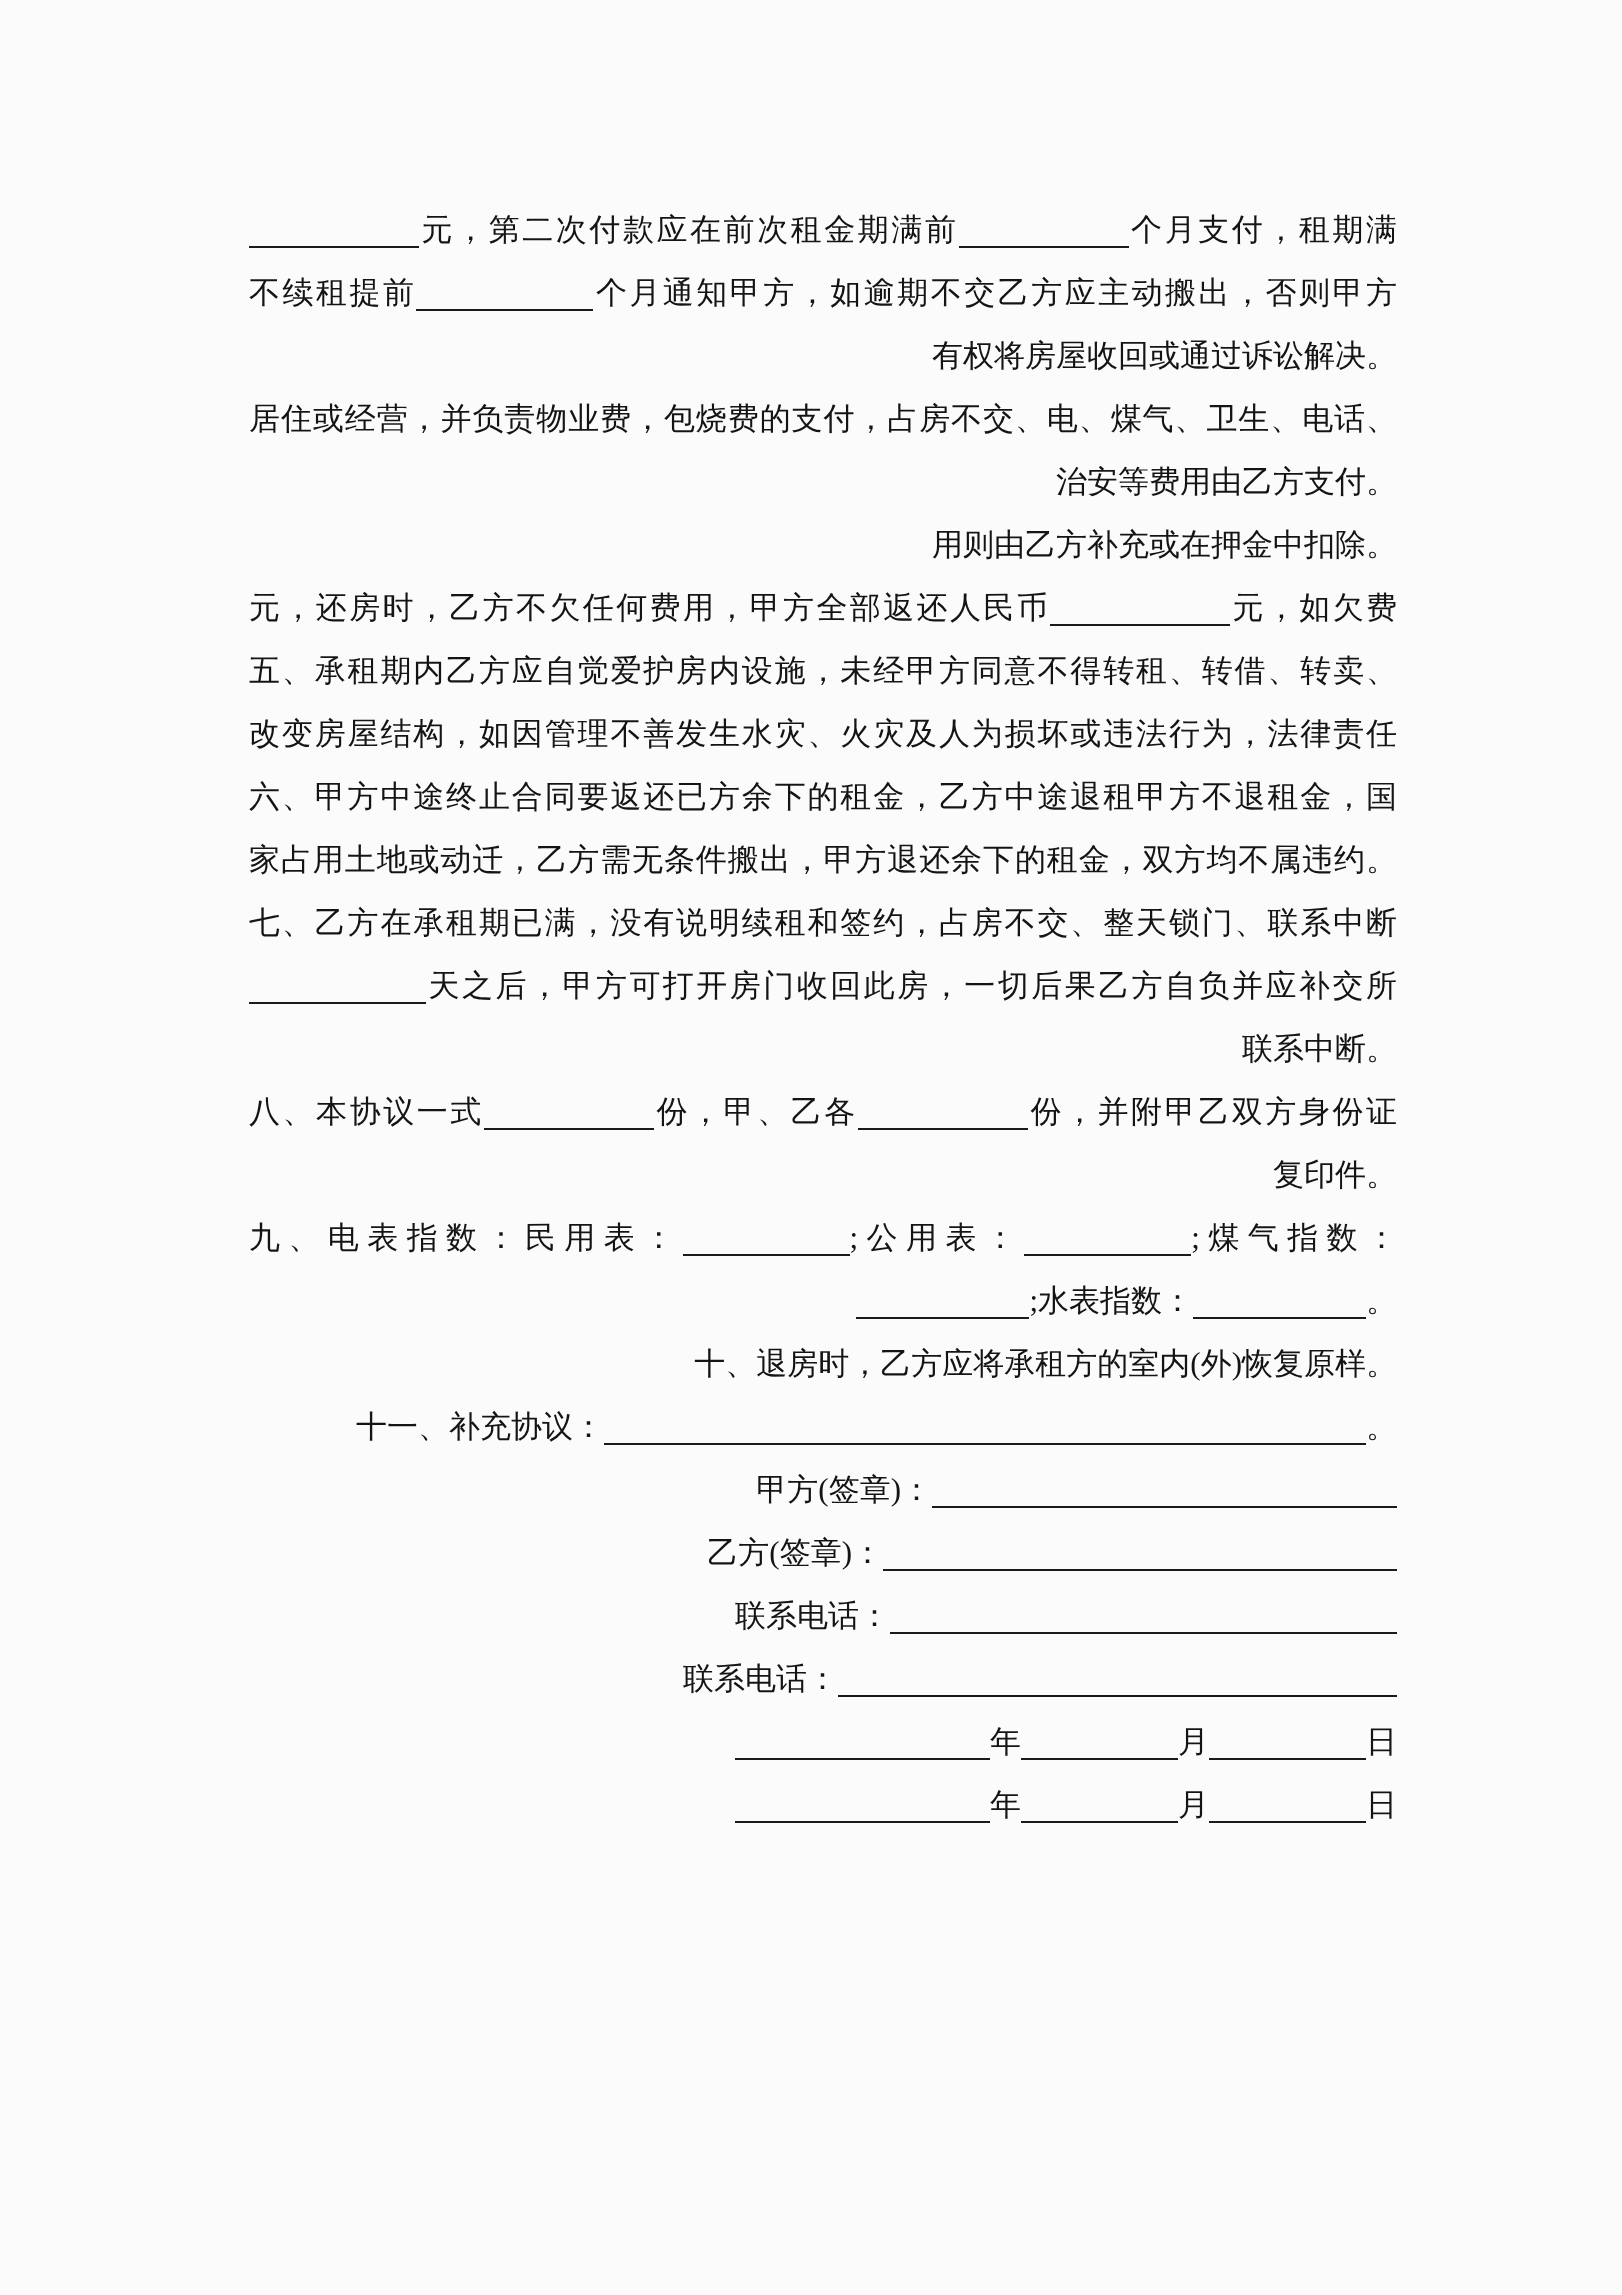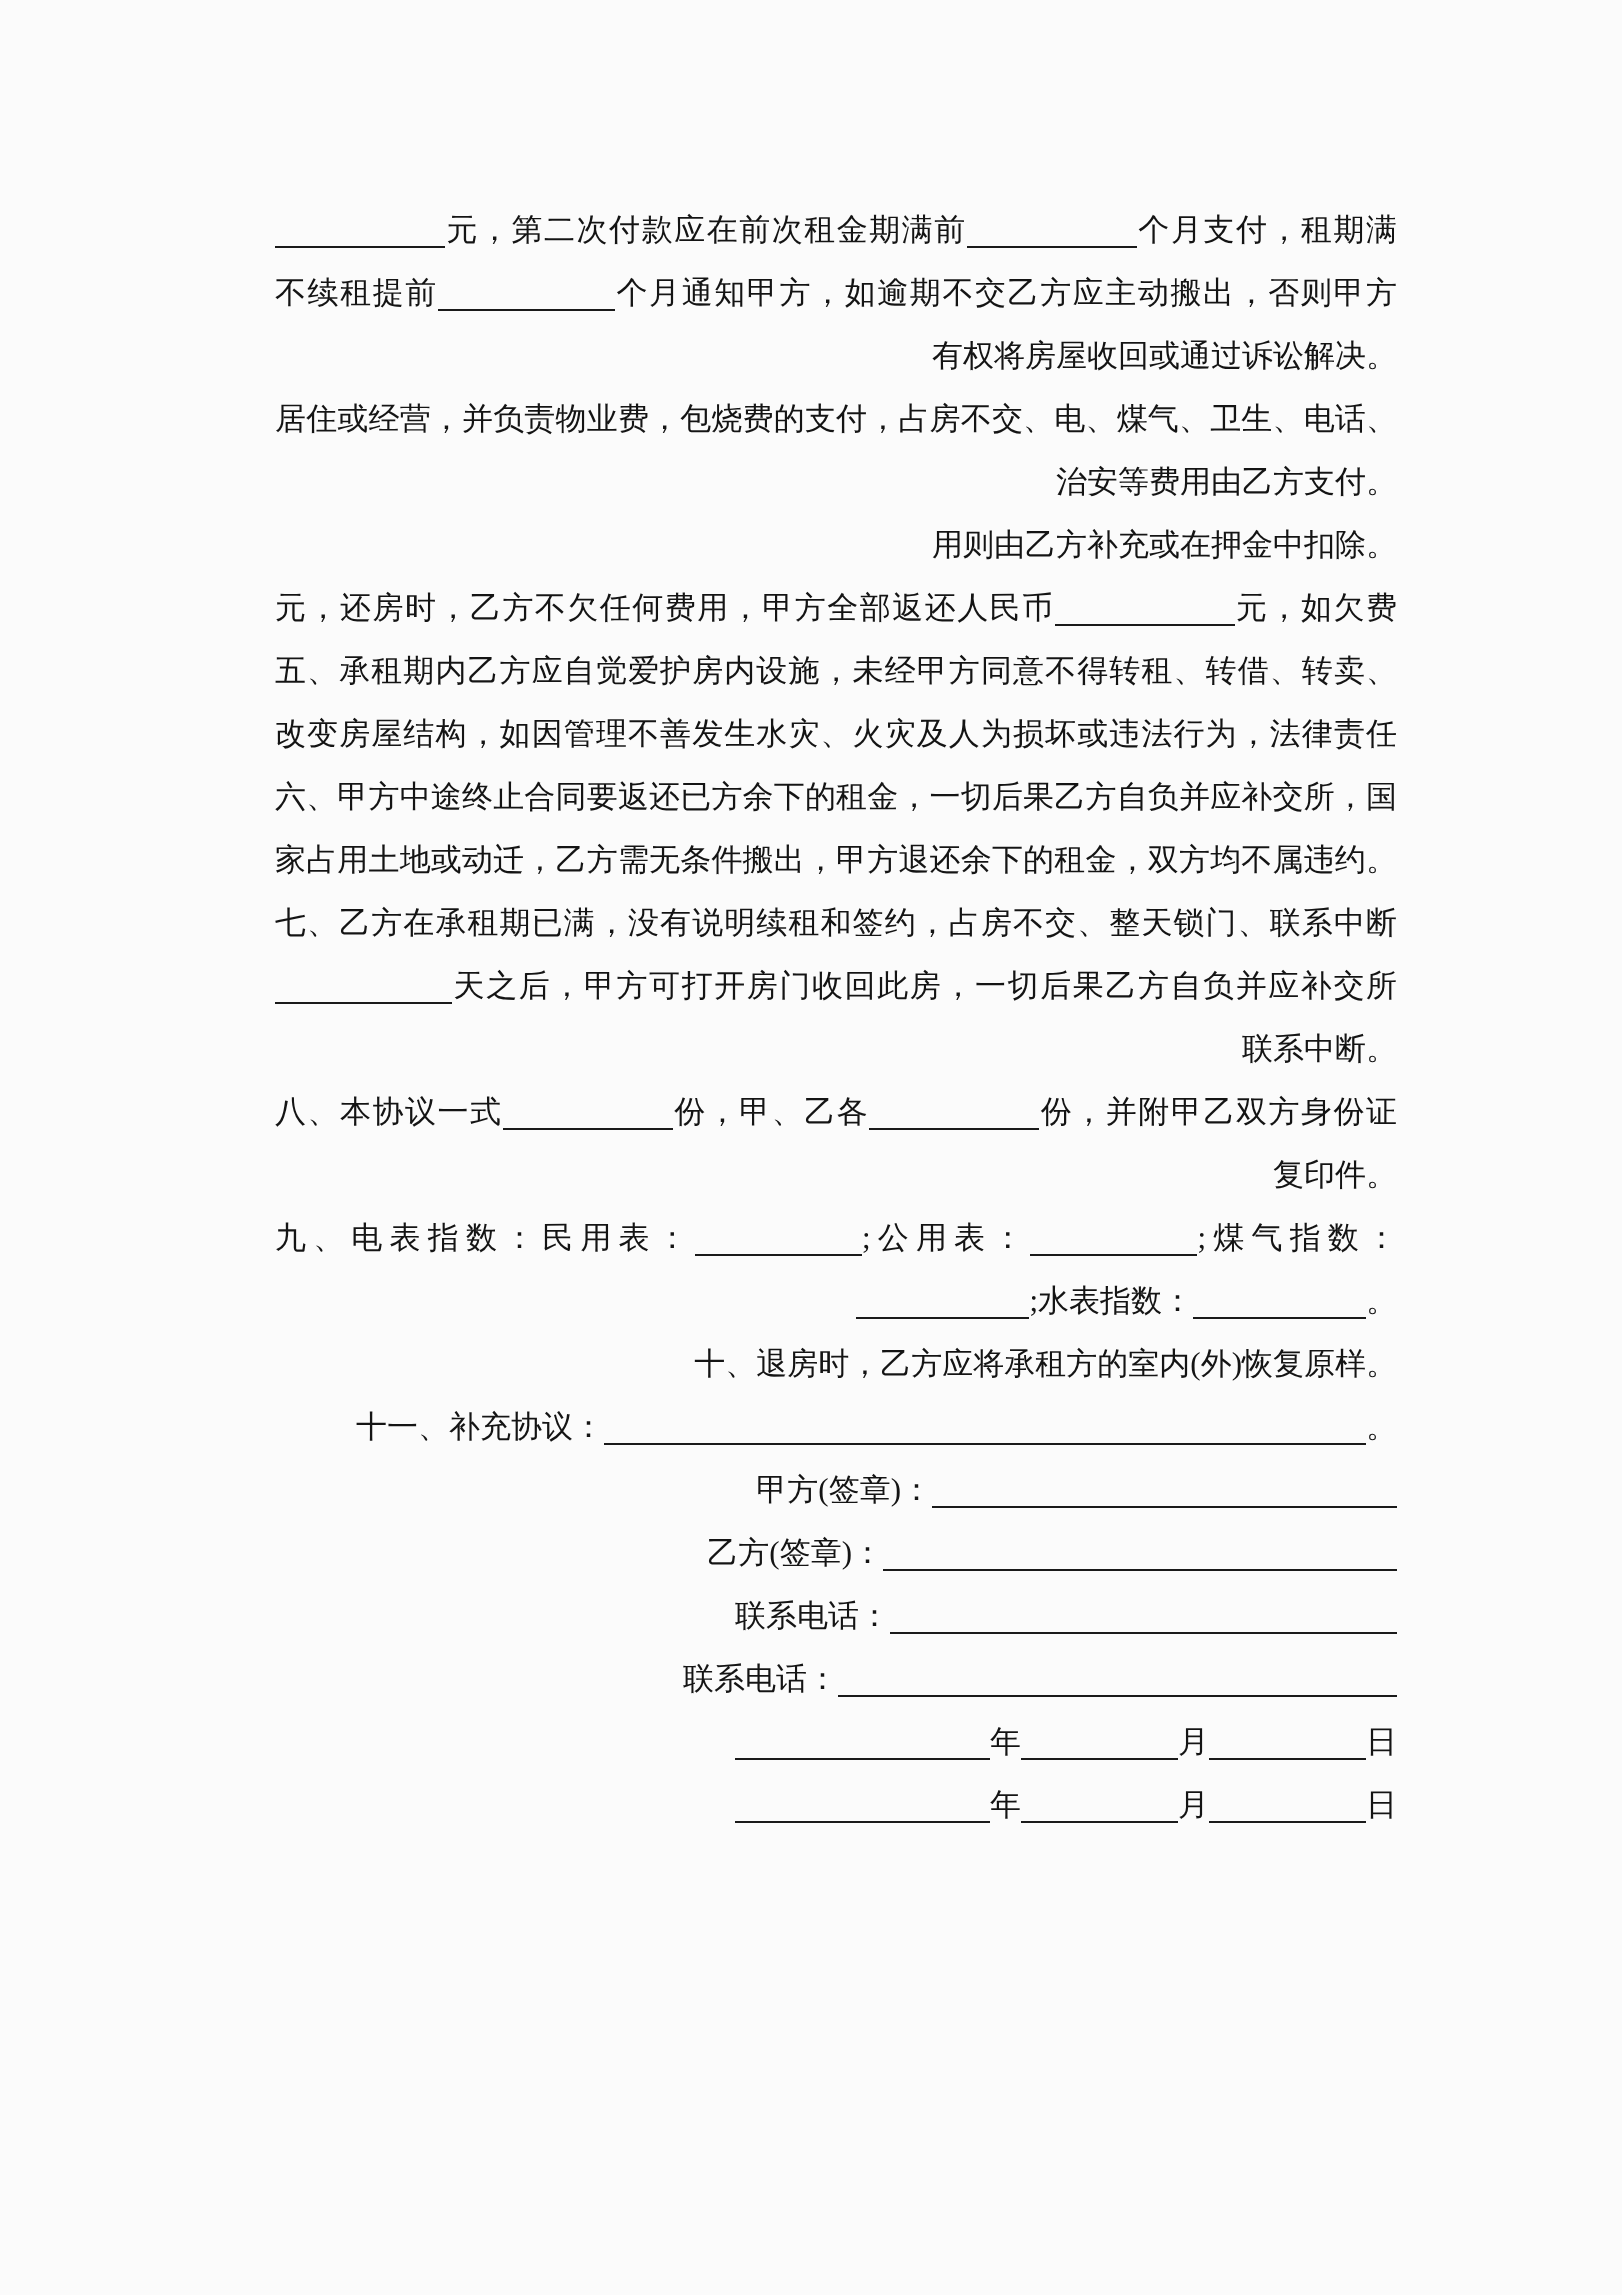--- a/index.html
+++ b/index.html
@@ -23,21 +23,20 @@
   }
   .ln {
     height: 63px;
     line-height: 63px;
     text-align: right;
   }
   .ln.j {
     text-align: justify;
     text-align-last: justify;
     text-justify: inter-character;
-    margin-left: 26px;
   }
   .b {
     display: inline-block;
     height: 7.9px;
     border-bottom: 2px solid #1a1a1a;
     vertical-align: -7.9px;
   }
 </style>
 </head>
 <body style="background: rgb(251, 251, 251);">
@@ -45,21 +44,21 @@
 <main id="doc" style="color: rgb(20, 20, 20);">
     <div class="ln j"><span class="b" style="width: 170px; border-bottom-color: rgb(26, 26, 26);"></span><span>元，第二次付款应在前次租金期满前</span><span class="b" style="width: 170px; border-bottom-color: rgb(26, 26, 26);"></span><span>个月支付，租期满</span></div>
     <div class="ln j"><span>不续租提前</span><span class="b" style="width: 177px; border-bottom-color: rgb(26, 26, 26);"></span><span>个月通知甲方，如逾期不交乙方应主动搬出，否则甲方</span></div>
     <div class="ln"><span>有权将房屋收回或通过诉讼解决。</span></div>
     <div class="ln j"><span>居住或经营，并负责物业费，包烧费的支付，占房不交、电、煤气、卫生、电话、</span></div>
     <div class="ln"><span>治安等费用由乙方支付。</span></div>
     <div class="ln"><span>用则由乙方补充或在押金中扣除。</span></div>
     <div class="ln j"><span>元，还房时，乙方不欠任何费用，甲方全部返还人民币</span><span class="b" style="width: 180px; border-bottom-color: rgb(26, 26, 26);"></span><span>元，如欠费</span></div>
     <div class="ln j"><span>五、承租期内乙方应自觉爱护房内设施，未经甲方同意不得转租、转借、转卖、</span></div>
     <div class="ln j"><span>改变房屋结构，如因管理不善发生水灾、火灾及人为损坏或违法行为，法律责任</span></div>
-    <div class="ln j"><span>六、甲方中途终止合同要返还已方余下的租金，一切后果乙方自负并应补交所，国</span></div>
+    <div class="ln j"><span>六、甲方中途终止合同要返还已方余下的租金，乙方中途退租甲方不退租金，国</span></div>
     <div class="ln j"><span>家占用土地或动迁，乙方需无条件搬出，甲方退还余下的租金，双方均不属违约。</span></div>
     <div class="ln j"><span>七、乙方在承租期已满，没有说明续租和签约，占房不交、整天锁门、联系中断</span></div>
     <div class="ln j"><span class="b" style="width: 177px; border-bottom-color: rgb(26, 26, 26);"></span><span>天之后，甲方可打开房门收回此房，一切后果乙方自负并应补交所</span></div>
     <div class="ln"><span>联系中断。</span></div>
     <div class="ln j"><span>八、本协议一式</span><span class="b" style="width: 170px; border-bottom-color: rgb(26, 26, 26);"></span><span>份，甲、乙各</span><span class="b" style="width: 170px; border-bottom-color: rgb(26, 26, 26);"></span><span>份，并附甲乙双方身份证</span></div>
     <div class="ln"><span>复印件。</span></div>
     <div class="ln j"><span>九、电表指数：民用表：</span><span class="b" style="width: 167px; border-bottom-color: rgb(26, 26, 26);"></span><span>;公用表：</span><span class="b" style="width: 167px; border-bottom-color: rgb(26, 26, 26);"></span><span>;煤气指数：</span></div>
     <div class="ln"><span class="b" style="width: 173px; border-bottom-color: rgb(26, 26, 26);"></span><span>;水表指数：</span><span class="b" style="width: 173px; border-bottom-color: rgb(26, 26, 26);"></span><span>。</span></div>
     <div class="ln"><span>十、退房时，乙方应将承租方的室内(外)恢复原样。</span></div>
     <div class="ln"><span>十一、补充协议：</span><span class="b" style="width: 762px; border-bottom-color: rgb(26, 26, 26);"></span><span>。</span></div>

